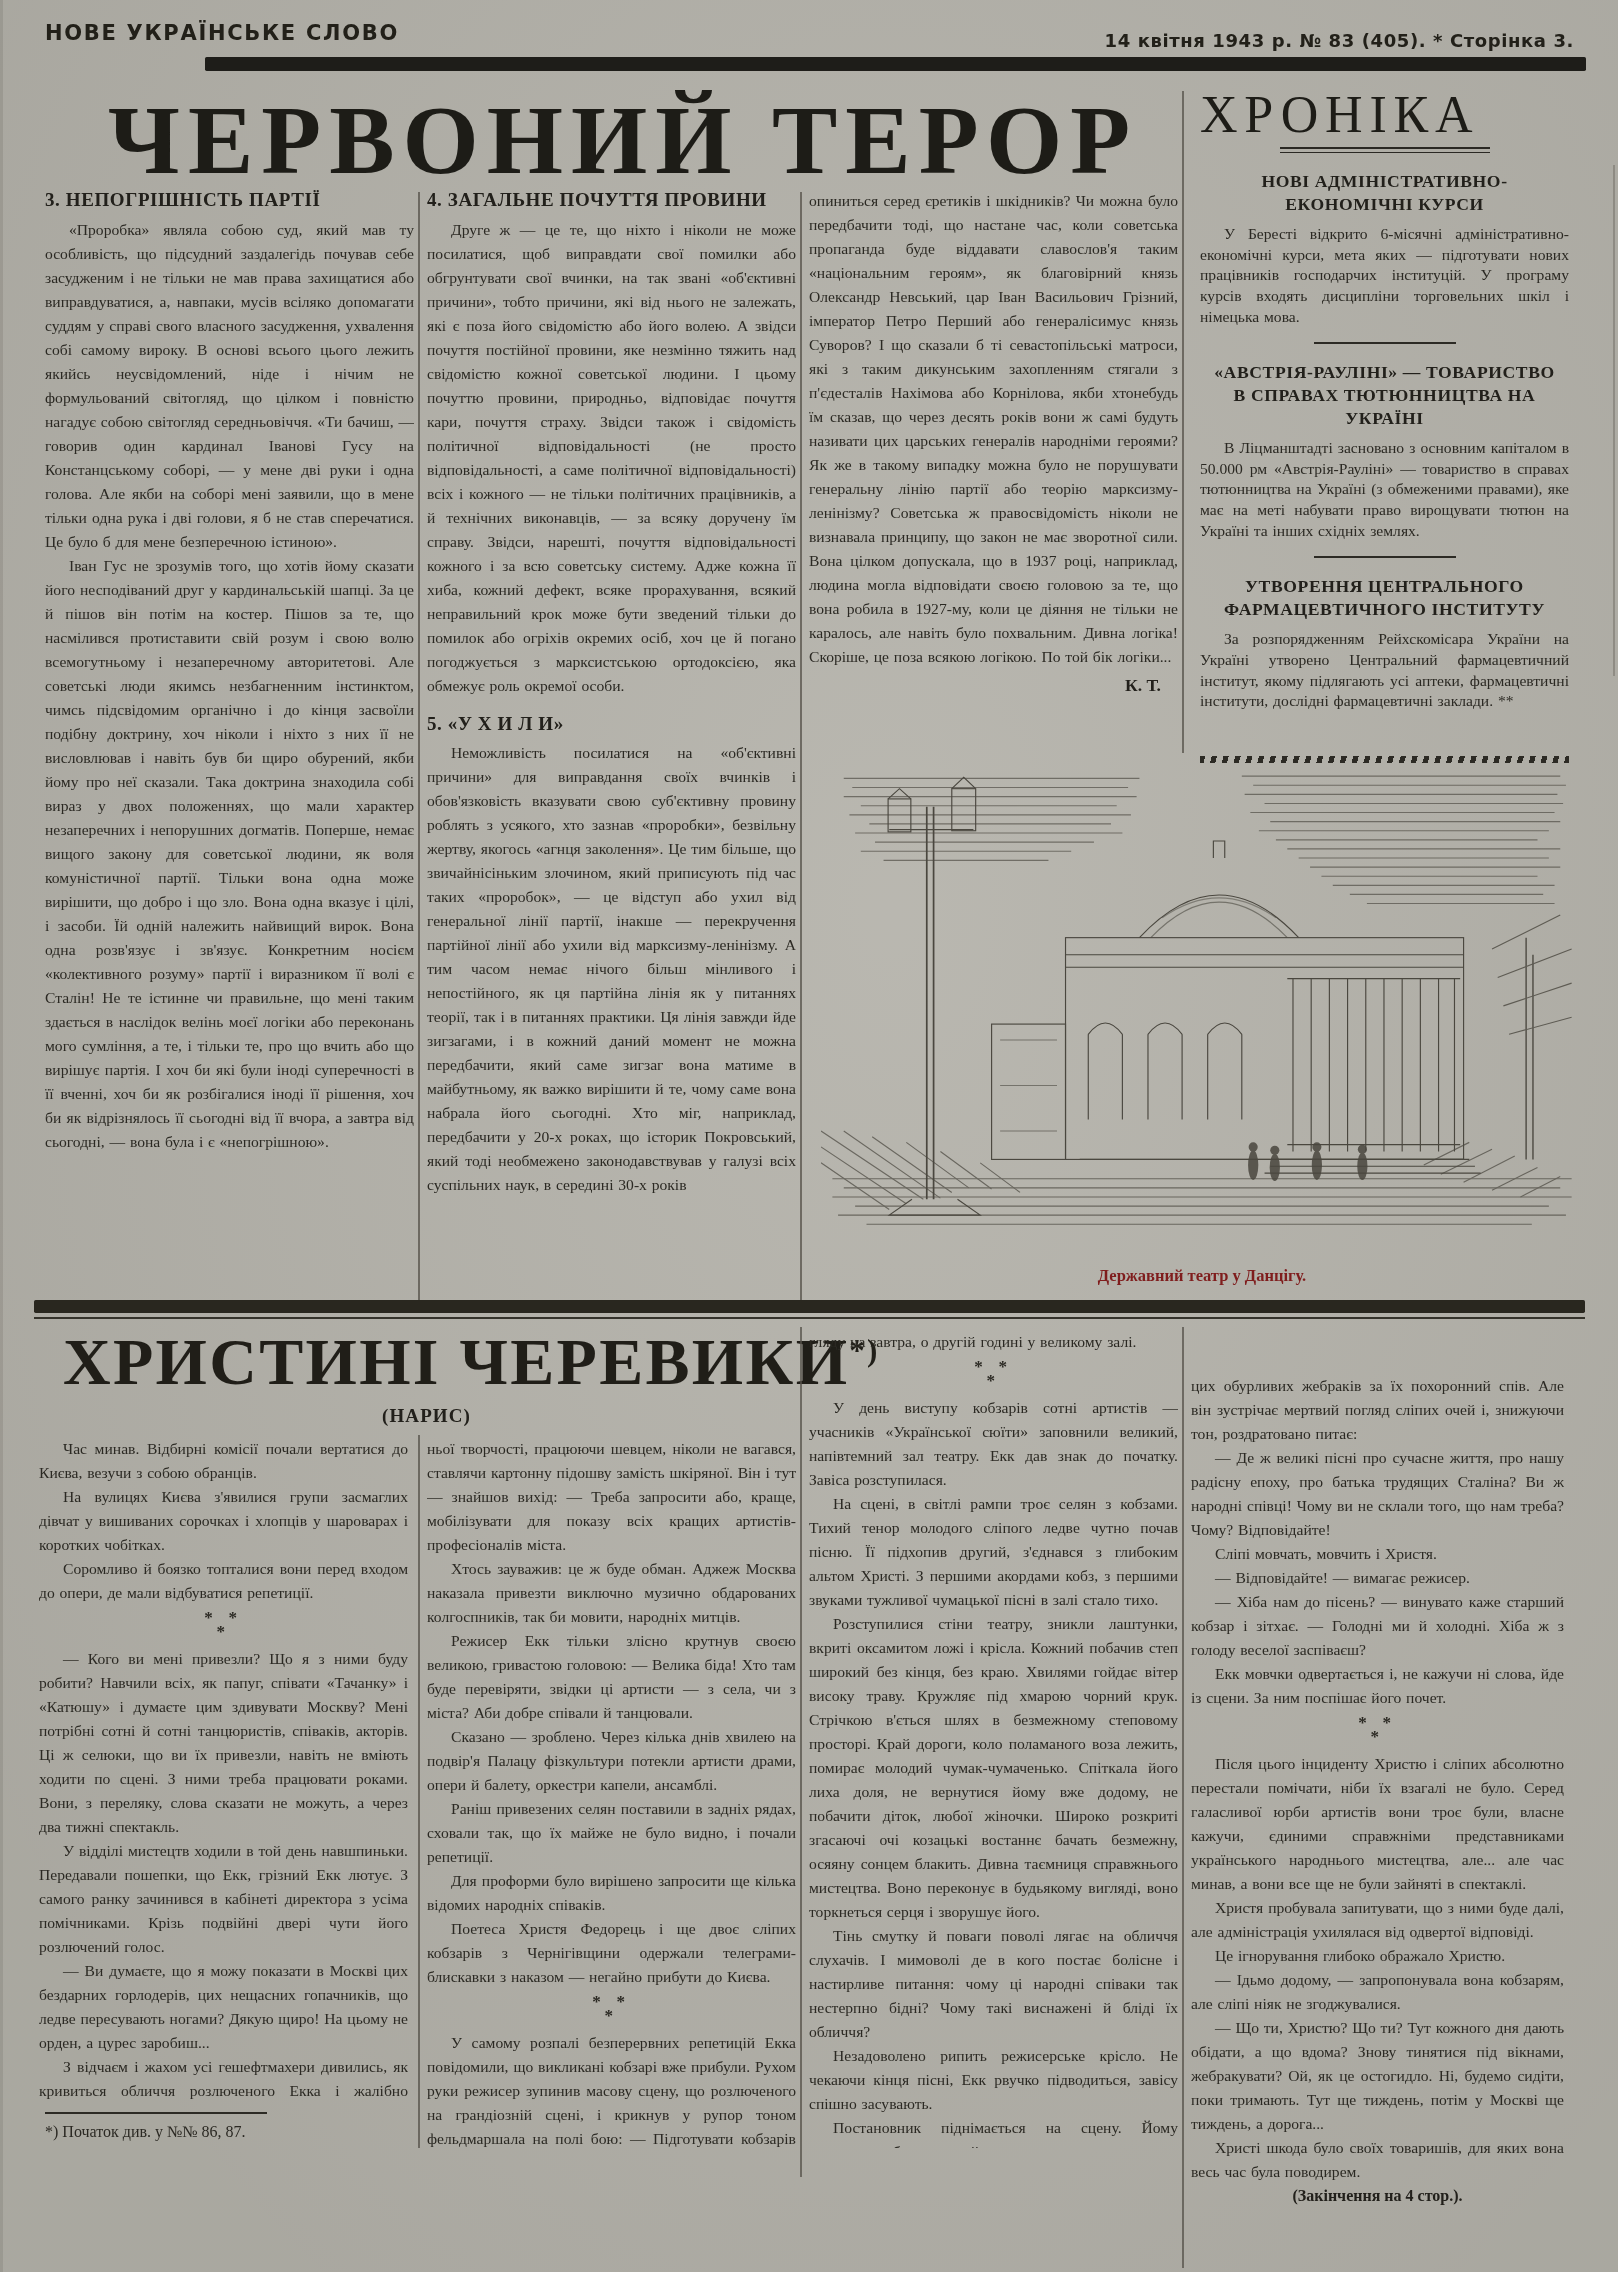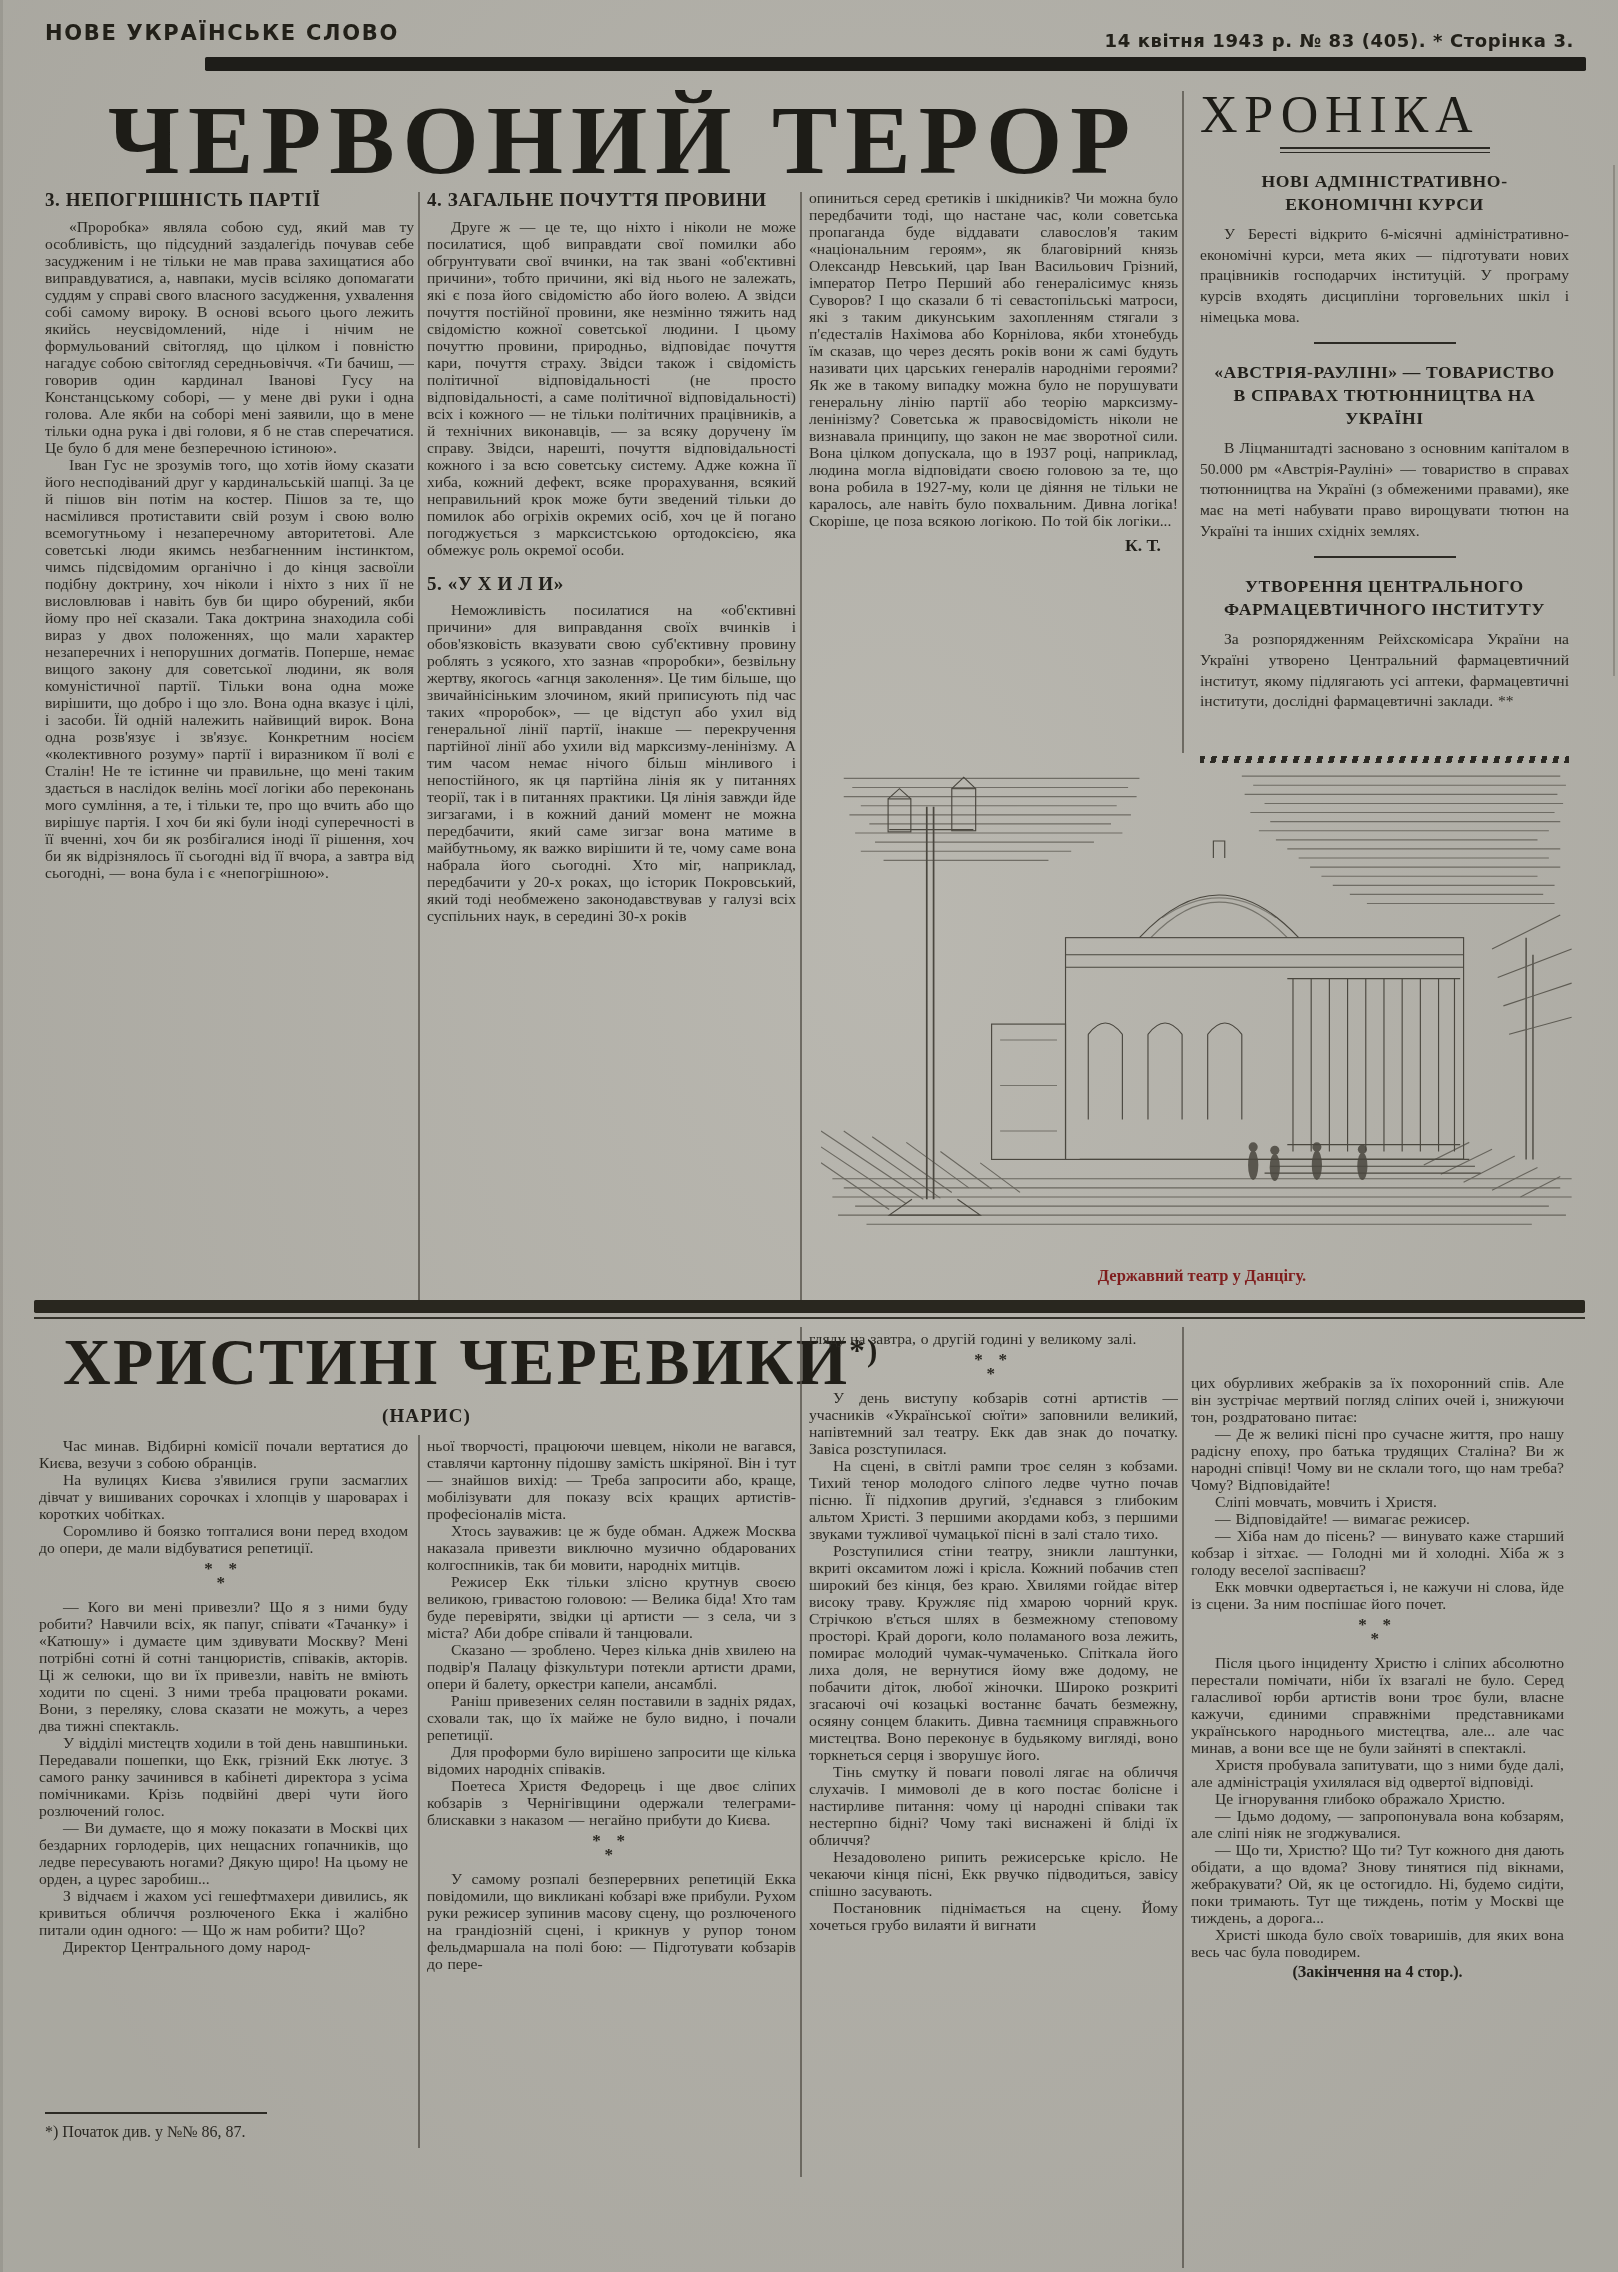--- a/index.html
+++ b/index.html
@@ -13,21 +13,21 @@
   .masthead{font-family:"DejaVu Sans", sans-serif;font-weight:bold;font-size:21px;letter-spacing:1.7px;color:#222019;}
   .dateline{font-family:"DejaVu Sans", sans-serif;font-weight:bold;font-size:18px;letter-spacing:0.6px;color:#222019;text-align:right;}
   .hrule{background:#1e1d19;border-radius:1.7px;}
   .big-headline{
     text-align:center;font-size:98px;font-weight:700;letter-spacing:8px;color:#1d1c17;
     font-family:"Liberation Serif", serif;white-space:nowrap;
   }
   .col{overflow:hidden;text-align:justify;}
   .col-head{font-weight:bold;font-size:19px;text-align:left;letter-spacing:0.6px;margin:0 0 6.8px 0;color:#22201b;}
   .col-head.mid{margin-top:14.8px;}
-  .para{font-size:15.6px;line-height:17px;margin:0;text-indent:24px;word-spacing:0.9px;color:#2b2923;}
+  .para{font-size:15.6px;line-height:24px;margin:0;text-indent:24px;word-spacing:0.9px;color:#2b2923;}
   .no-first-indent > div > p:first-child{text-indent:0;}
   .asterisks{text-align:center;font-size:17px;line-height:14.8px;font-weight:bold;margin:5.7px 0 6.8px 0;letter-spacing:5.7px;color:#2b2923;}
   .byline{font-weight:bold;font-size:17.6px;text-align:right;margin-top:5.7px;padding-right:17px;color:#22201b;}
   .vrule{width:1.7px;background:#55524a;opacity:.75;}
   .chron-title{font-size:52px;font-weight:400;letter-spacing:6.8px;text-align:left;color:#1d1c17;margin:0;}
   .double-rule{width:210px;margin:3.4px auto 0 auto;border-top:2.3px solid #2a2823;border-bottom:1.1px solid #2a2823;height:2.8px;}
   .chron-head{font-weight:bold;font-size:17.6px;line-height:23px;text-align:center;letter-spacing:0.6px;margin:17px 11.4px 8px 11.4px;color:#22201b;}
   .chron-para{font-size:15.6px;line-height:20.6px;margin:0;text-indent:24px;text-align:justify;word-spacing:0.9px;color:#2b2923;}
   .short-rule{width:142px;height:2.3px;background:#2c2a24;margin:14.8px auto 0 auto;}
   .zigzag{height:6.8px;background:repeating-linear-gradient(105deg,#2c2a24 0 5.1px,rgba(0,0,0,0) 5.1px 11.4px);}

